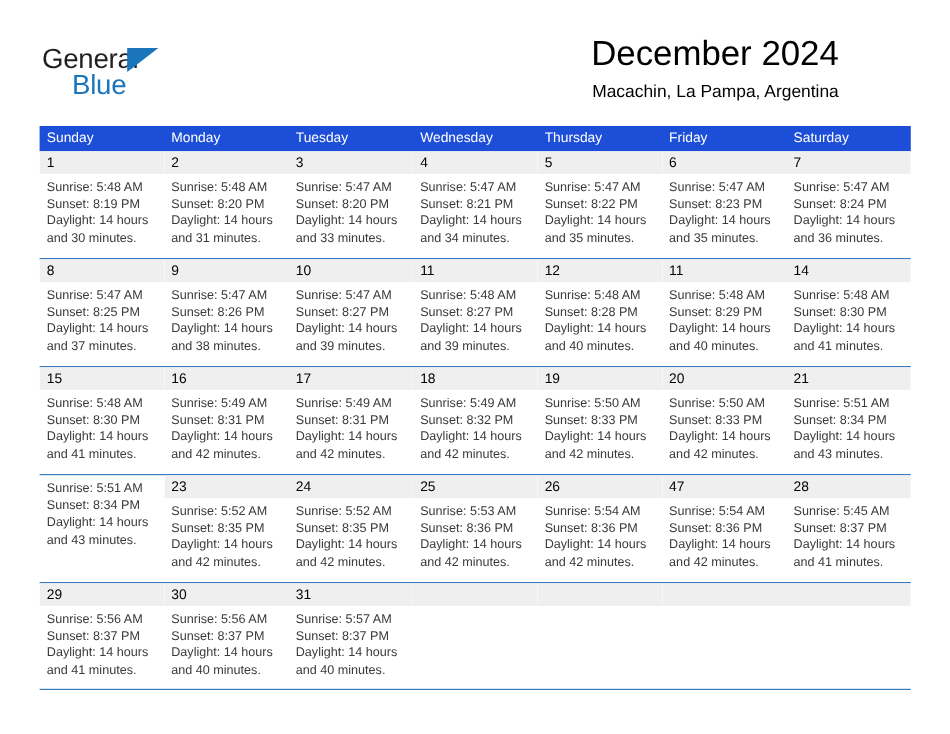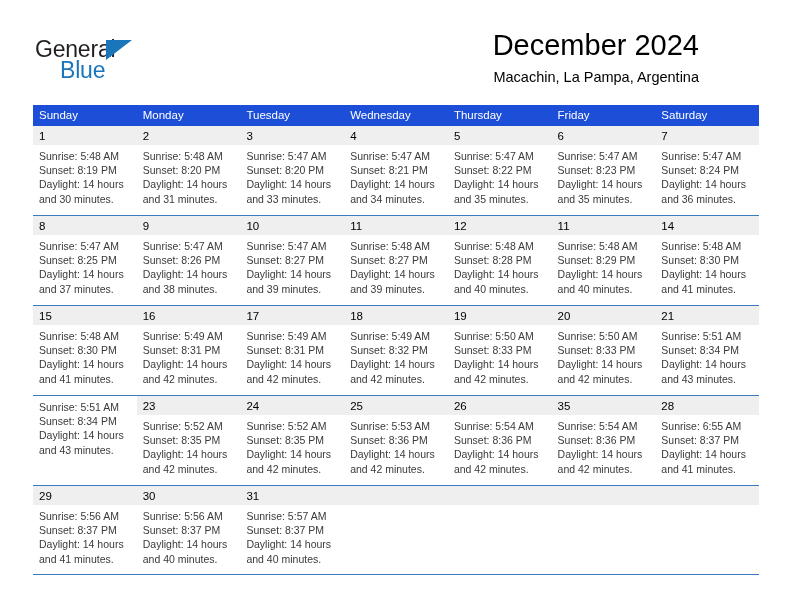--- a/index.html
+++ b/index.html
@@ -415,32 +415,32 @@
       <div class="day">
         <div class="day-num-band"><span class="day-num">26</span></div>
         <div class="day-info">
           <div>Sunrise: 5:54 AM</div>
           <div>Sunset: 8:36 PM</div>
           <div>Daylight: 14 hours</div>
           <div>and 42 minutes.</div>
         </div>
       </div>
       <div class="day">
-        <div class="day-num-band"><span class="day-num">35</span></div>
+        <div class="day-num-band"><span class="day-num">47</span></div>
         <div class="day-info">
           <div>Sunrise: 5:54 AM</div>
           <div>Sunset: 8:36 PM</div>
           <div>Daylight: 14 hours</div>
           <div>and 42 minutes.</div>
         </div>
       </div>
       <div class="day">
         <div class="day-num-band"><span class="day-num">28</span></div>
         <div class="day-info">
-          <div>Sunrise: 6:55 AM</div>
+          <div>Sunrise: 5:45 AM</div>
           <div>Sunset: 8:37 PM</div>
           <div>Daylight: 14 hours</div>
           <div>and 41 minutes.</div>
         </div>
       </div>
     </div>
 
     <div class="week last">
       <div class="day">
         <div class="day-num-band"><span class="day-num">29</span></div>

